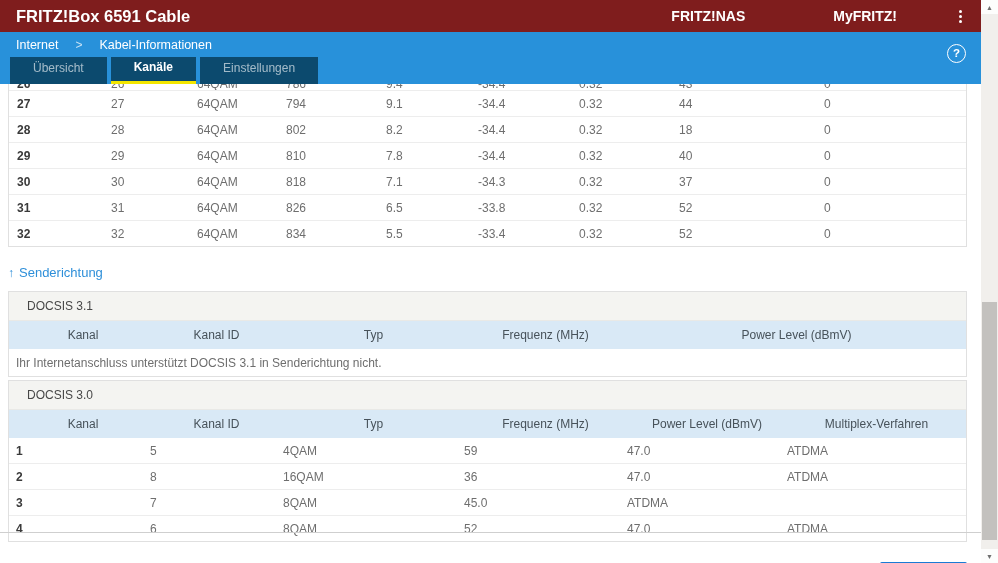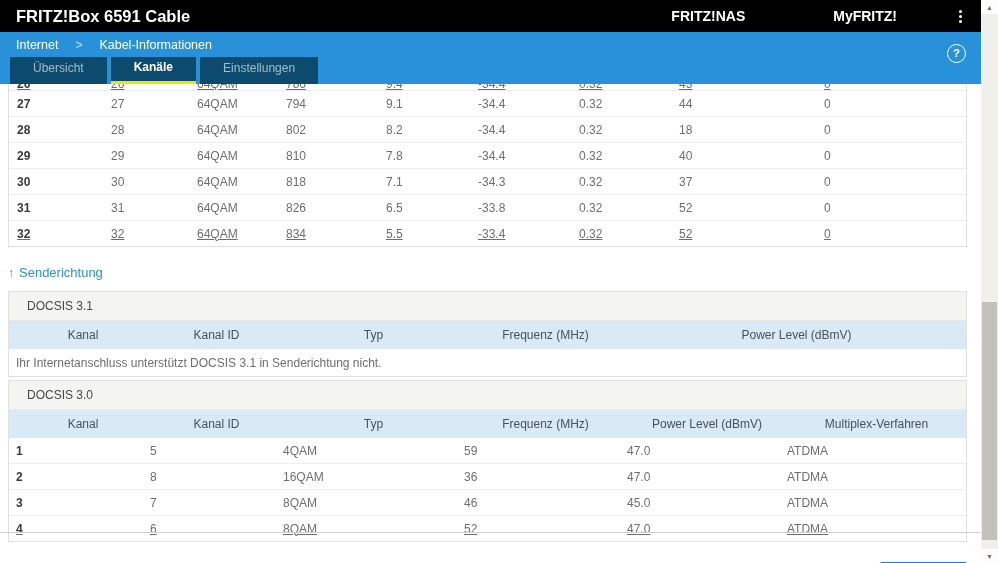--- a/index.html
+++ b/index.html
@@ -2,21 +2,21 @@
 <html><head>
 <meta charset="utf-8">
 <style>
   html,body{margin:0;padding:0;background:#fff;}
   body{width:998px;height:563px;overflow:hidden;position:relative;
        font-family:"Liberation Sans","DejaVu Sans",sans-serif;
        -webkit-font-smoothing:antialiased;}
   .page{position:absolute;top:0;left:0;width:981px;height:563px;background:#fff;}
 
   
-  .topbar{height:32px;background:#000000;display:flex;align-items:center;}
+  .topbar{height:32px;background:#7f1d1d;display:flex;align-items:center;}
   .app-title{color:#fff;font-size:16.5px;font-weight:bold;padding-left:16px;flex:0 0 auto;}
   .top-links{margin-left:auto;display:flex;align-items:center;gap:56px;padding-right:14px;}
   .top-link{color:#fff;font-size:14px;font-weight:bold;cursor:pointer;text-decoration:none;padding-left:32px;}
   .kebab{width:14px;height:18px;display:flex;flex-direction:column;align-items:center;justify-content:center;gap:2px;cursor:pointer;}
   .kebab i{width:3px;height:3px;border-radius:50%;background:#fff;display:block;}
 
   .subbar{height:25px;background:#2891da;display:flex;align-items:center;position:relative;}
   .breadcrumb{color:#fff;font-size:12.5px;padding-left:16px;display:flex;gap:17px;align-items:center;}
   .breadcrumb .sep{color:rgba(255,255,255,.75);font-size:12px;}
   .help{position:absolute;right:15px;top:50%;margin-top:-1px;width:17px;height:17px;border:1.5px solid #fff;border-radius:50%;
@@ -24,21 +24,21 @@
 
   .tabbar{height:27px;background:#2891da;display:flex;align-items:flex-end;padding-left:10px;}
   .tab{height:32px;box-sizing:border-box;background:#0c4a6e;color:rgba(255,255,255,.62);font-size:12px;
        display:flex;align-items:center;padding:0 23px;margin-right:4px;cursor:pointer;}
   .tab.active{color:#fff;font-weight:bold;border-bottom:3px solid #f3e600;}
 
   
   .card{width:959px;margin-left:8px;border:1px solid #e0e0e0;background:#fff;box-sizing:border-box;}
   .card.noline-top{border-top:none;}
   .trow{display:grid;align-items:center;height:25px;border-bottom:1px solid #ededed;font-size:12px;color:#6e6e6e;}
-  .trow:last-child{border-bottom:none;text-decoration:underline;}
+  .trow:last-child{border-bottom:none;}
   .t9{grid-template-columns:94px 86px 89px 100px 92px 101px 100px 145px 1fr;padding-left:8px;}
   .t6{grid-template-columns:134px 133px 181px 163px 160px 1fr;padding-left:7px;}
   .t5{grid-template-columns:134px 133px 181px 163px 1fr;padding-left:7px;}
   .c0{font-weight:bold;color:#3a3a3a;}
   .clip{height:6px;overflow:hidden;border-bottom:1px solid #ededed;}
   .clip .trow{margin-top:-13px;border-bottom:none;}
   .band{height:28px;background:#f4f4f1;display:flex;align-items:center;padding-left:18px;
         font-size:12px;color:#474747;border-bottom:1px solid #e9e9e6;}
   .thead{height:28px;background:#d9e9f6;border-bottom:none;color:#47525a;}
   .thead span{font-size:12px;text-align:center;}
@@ -229,21 +229,20 @@
             <span>16QAM</span>
             <span>36</span>
             <span>47.0</span>
             <span>ATDMA</span>
           </div>
 
           <div class="trow t6">
             <span class="c0">3</span>
             <span>7</span>
             <span>8QAM</span>
-            <span>46</span>
             <span>45.0</span>
             <span>ATDMA</span>
           </div>
 
           <div class="trow t6">
             <span class="c0">4</span>
             <span>6</span>
             <span>8QAM</span>
             <span>52</span>
             <span>47.0</span>

